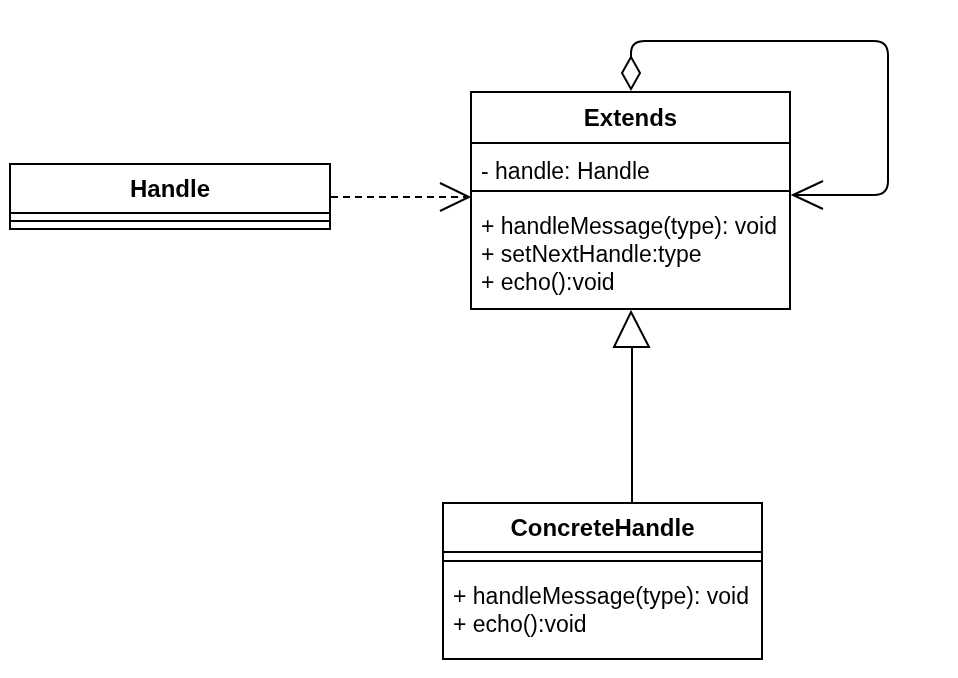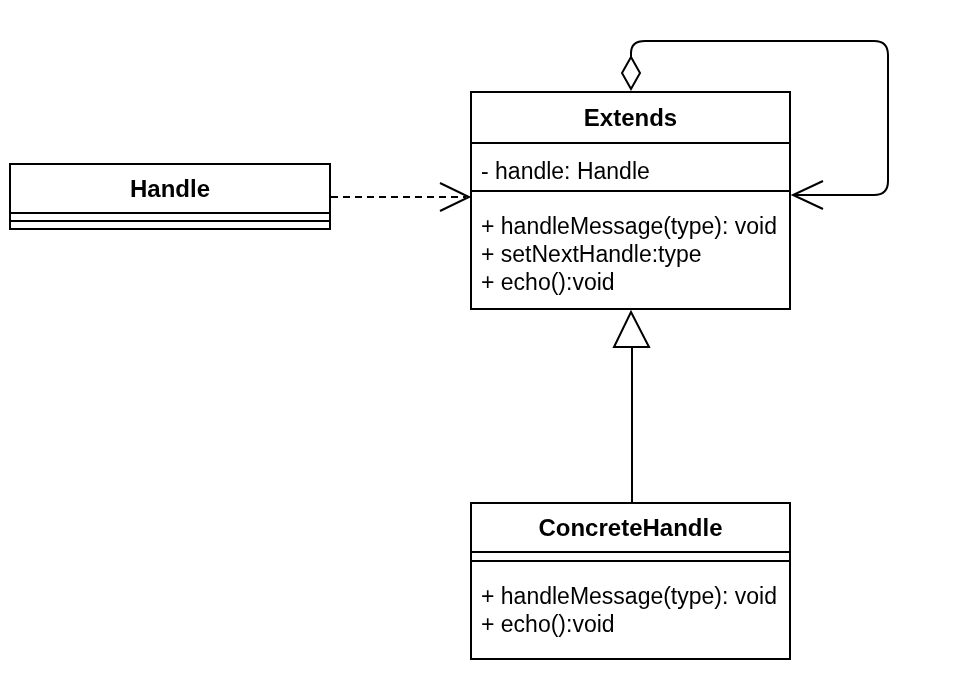--- a/index.html
+++ b/index.html
@@ -54,21 +54,21 @@
   .client-box       { left: 9px;  top: 163px; width: 322px; height: 67px; }
   .client-box .title   { height: 47px; }
   .client-box .attrs   { height: 8px; }
   .client-box .methods { height: 8px; }
   
   .handle-box       { left: 470px; top: 91px; width: 321px; height: 219px; }
   .handle-box .title   { height: 49px; }
   .handle-box .attrs   { height: 48px; padding-top: 13px; }
   .handle-box .methods { height: 106px; padding-top: 20px; }
   
-  .concrete-box     { left: 470px; top: 502px; width: 321px; height: 158px; }
+  .concrete-box     { left: 442px; top: 502px; width: 321px; height: 158px; }
   .concrete-box .title   { height: 47px; }
   .concrete-box .attrs   { height: 9px; }
   .concrete-box .methods { height: 98px; padding-top: 20px; }
   
   .edge-label {
     position: absolute;
     left: 580px;
     top: 391px;
     width: 110px;
     text-align: center;

